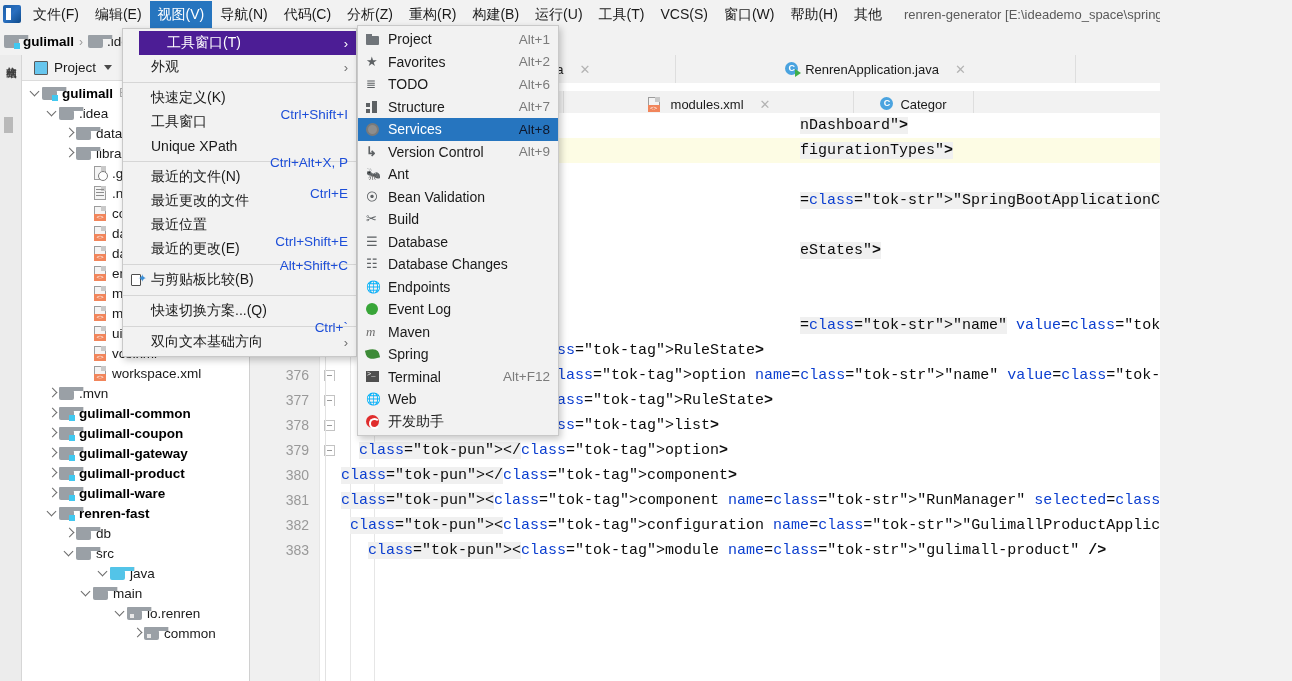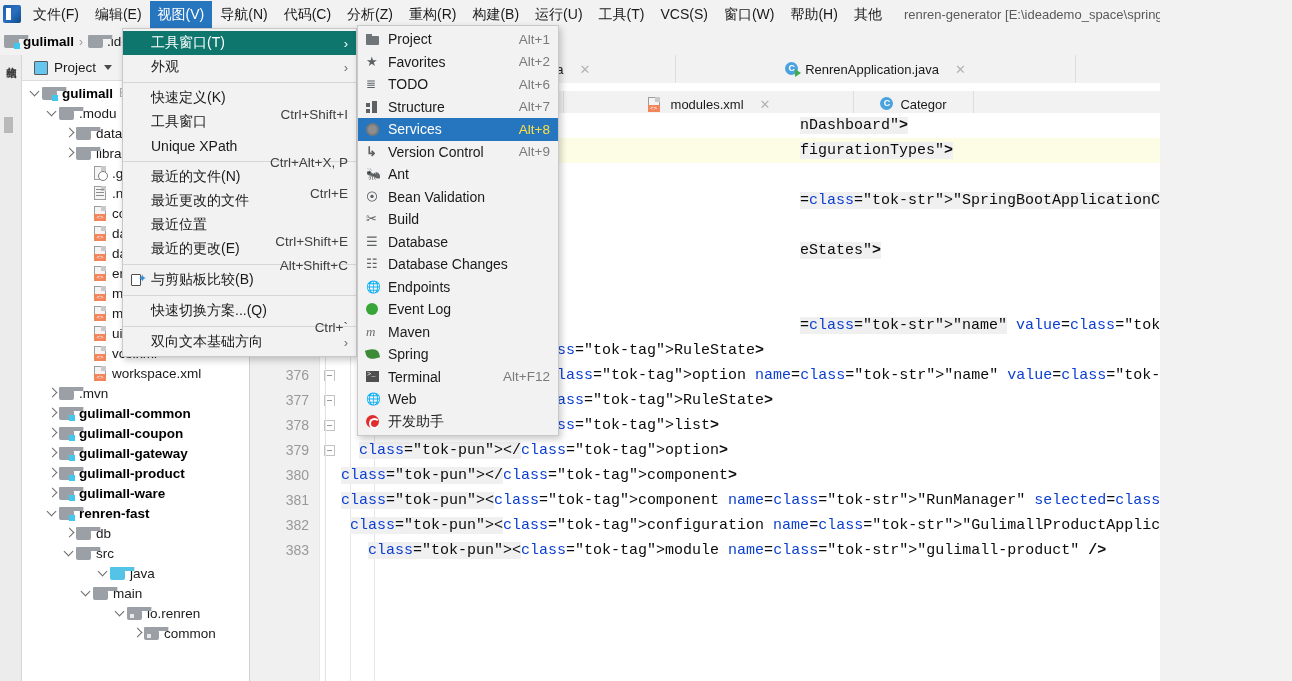--- a/index.html
+++ b/index.html
@@ -182,24 +182,24 @@
   
   .dropdown {
     position: absolute; left: 122px; top: 28px; width: 235px;
     background: #f2f2f2; border: 1px solid #c9c9c9; box-shadow: 2px 3px 7px rgba(0,0,0,.22);
     padding: 2px 0; z-index: 40;
   }
   .mrow {
     height: 24px; display: flex; align-items: center; padding: 0 8px 0 8px;
     font-size: 14px; color: #1a1a1a; white-space: nowrap; position: relative;
   }
-  .mrow.sel { background: #0f766e; color: #fff; }
+  .mrow.sel { background: #4c1d95; color: #fff; margin-left: 16px; }
   .mrow .mi-icon { width: 20px; flex: 0 0 auto; display: flex; align-items: center; }
   .mrow .mtext { flex: 1 1 auto; }
-  .mrow .mkey { color: #404040; font-size: 13.5px; margin-left: 18px; margin-top: 33px; }
+  .mrow .mkey { color: #1d4ed8; font-size: 13.5px; margin-left: 18px; margin-top: 33px; }
   .mrow .sub { color: #707070; font-size: 13px; margin-left: 10px; }
   .mrow.sel .sub { color: #fff; }
   .msep { height: 1px; background: #d6d6d6; margin: 3px 0; }
   .clip-ico { width: 15px; height: 14px; position: relative; }
   .clip-ico .b { position: absolute; left: 0; top: 1px; width: 10px; height: 12px;
      border: 1.6px solid #4e4e4e; background: #fff; border-radius: 1px; }
   .clip-ico .s { position: absolute; right: -1px; top: 0px; color: #3d8fd6; font-size: 11px; line-height: 11px; }
 
   
   .submenu {
@@ -208,21 +208,21 @@
     padding: 2px 0; z-index: 50;
   }
   .srow {
     height: 22.5px; display: flex; align-items: center; padding: 0 8px;
     font-size: 14px; color: #1a1a1a; white-space: nowrap;
   }
   .srow.sel { background: #2675bf; color: #fff; }
   .srow .si { width: 22px; flex: 0 0 auto; display: flex; align-items: center; justify-content: flex-start; }
   .srow .stext { flex: 1 1 auto; }
   .srow .skey { color: #7b7b7b; font-size: 13.5px; }
-  .srow.sel .skey { color: #fde047; }
+  .srow.sel .skey { color: #0f172a; }
 
   
   .ti { width: 14px; height: 14px; position: relative; display: inline-block; }
   .ti-folder .bd { position:absolute; left:0; bottom:1px; width:13px; height:9px; background:#6f7479; border-radius:1px;}
   .ti-folder .tb { position:absolute; left:0; top:2px; width:6px; height:3px; background:#6f7479;}
   .ti-star { color:#5d6164; font-size: 13px; line-height: 14px; }
   .ti-todo { color:#5d6164; font-size: 12px; line-height: 14px; letter-spacing: -1px;}
   .ti-struct .a { position:absolute; left:0; top:3px; width:4px; height:4px; background:#5d6164;}
   .ti-struct .b { position:absolute; left:0; top:9px; width:4px; height:4px; background:#5d6164;}
   .ti-struct .c { position:absolute; left:6px; top:1px; width:5px; height:12px; background:#5d6164;}
@@ -314,21 +314,21 @@
           <span class="tlabel bold">gulimall</span>
           <span class="tpath">E:\</span>
         </div>
         <div class="trow">
           <span style="display:inline-block;width:23px"></span>
           <span class="arrow d"></span>
           <span class="fico">
             <span class="body"></span>
             <span class="tab"></span>
           </span>
-          <span class="tlabel">.modu</span>
+          <span class="tlabel">.idea</span>
         </div>
         <div class="trow">
           <span style="display:inline-block;width:40px"></span>
           <span class="arrow r"></span>
           <span class="fico">
             <span class="body"></span>
             <span class="tab"></span>
           </span>
           <span class="tlabel">dataS</span>
         </div>

